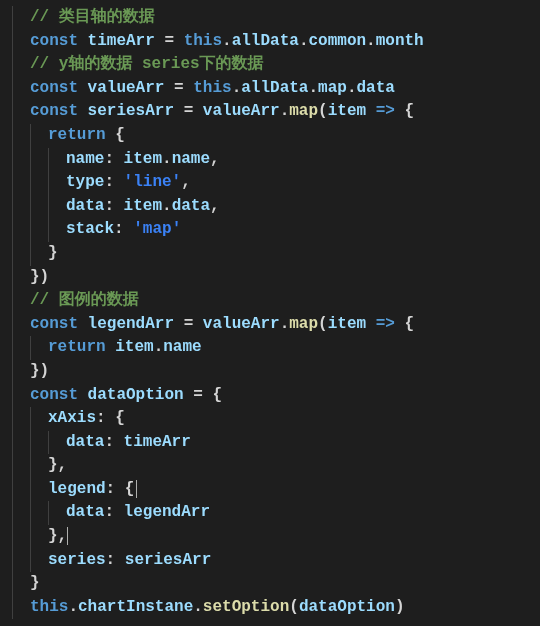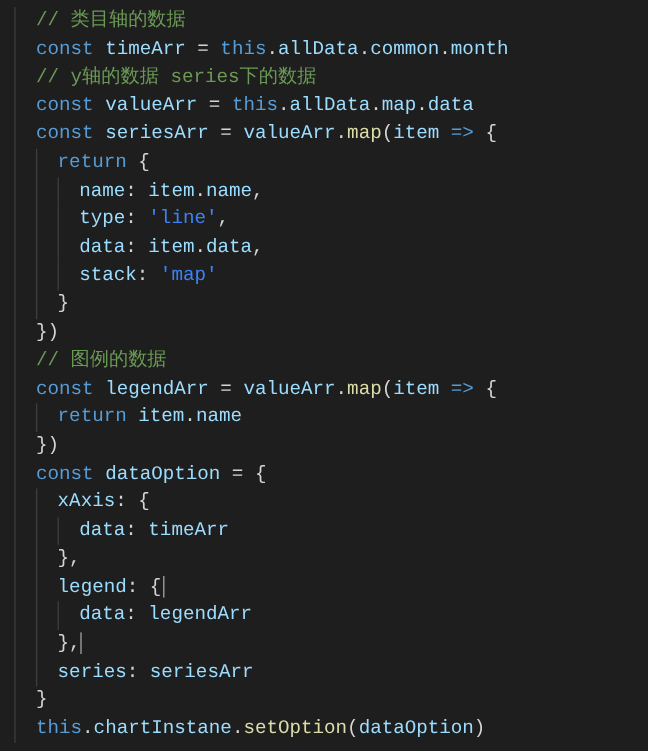--- a/index.html
+++ b/index.html
@@ -12,21 +12,21 @@
   }
   .editor {
     font-family: Consolas, "Courier New", monospace;
     font-size: 16px;
     line-height: 23.6px;
     padding: 6px 0 6px 12px;
     color: #d4d4d4;
     white-space: pre;
     position: relative;
   }
-  .line { display: block; position: relative; }
+  .line { display: block; position: relative; font-weight: bold; }
   .indent-guide {
     position: absolute;
     top: 0;
     bottom: 0;
     width: 1px;
     background: #404040;
   }
   
   .c-kw   { color: #569cd6; }   
   .c-var  { color: #9cdcfe; }   

